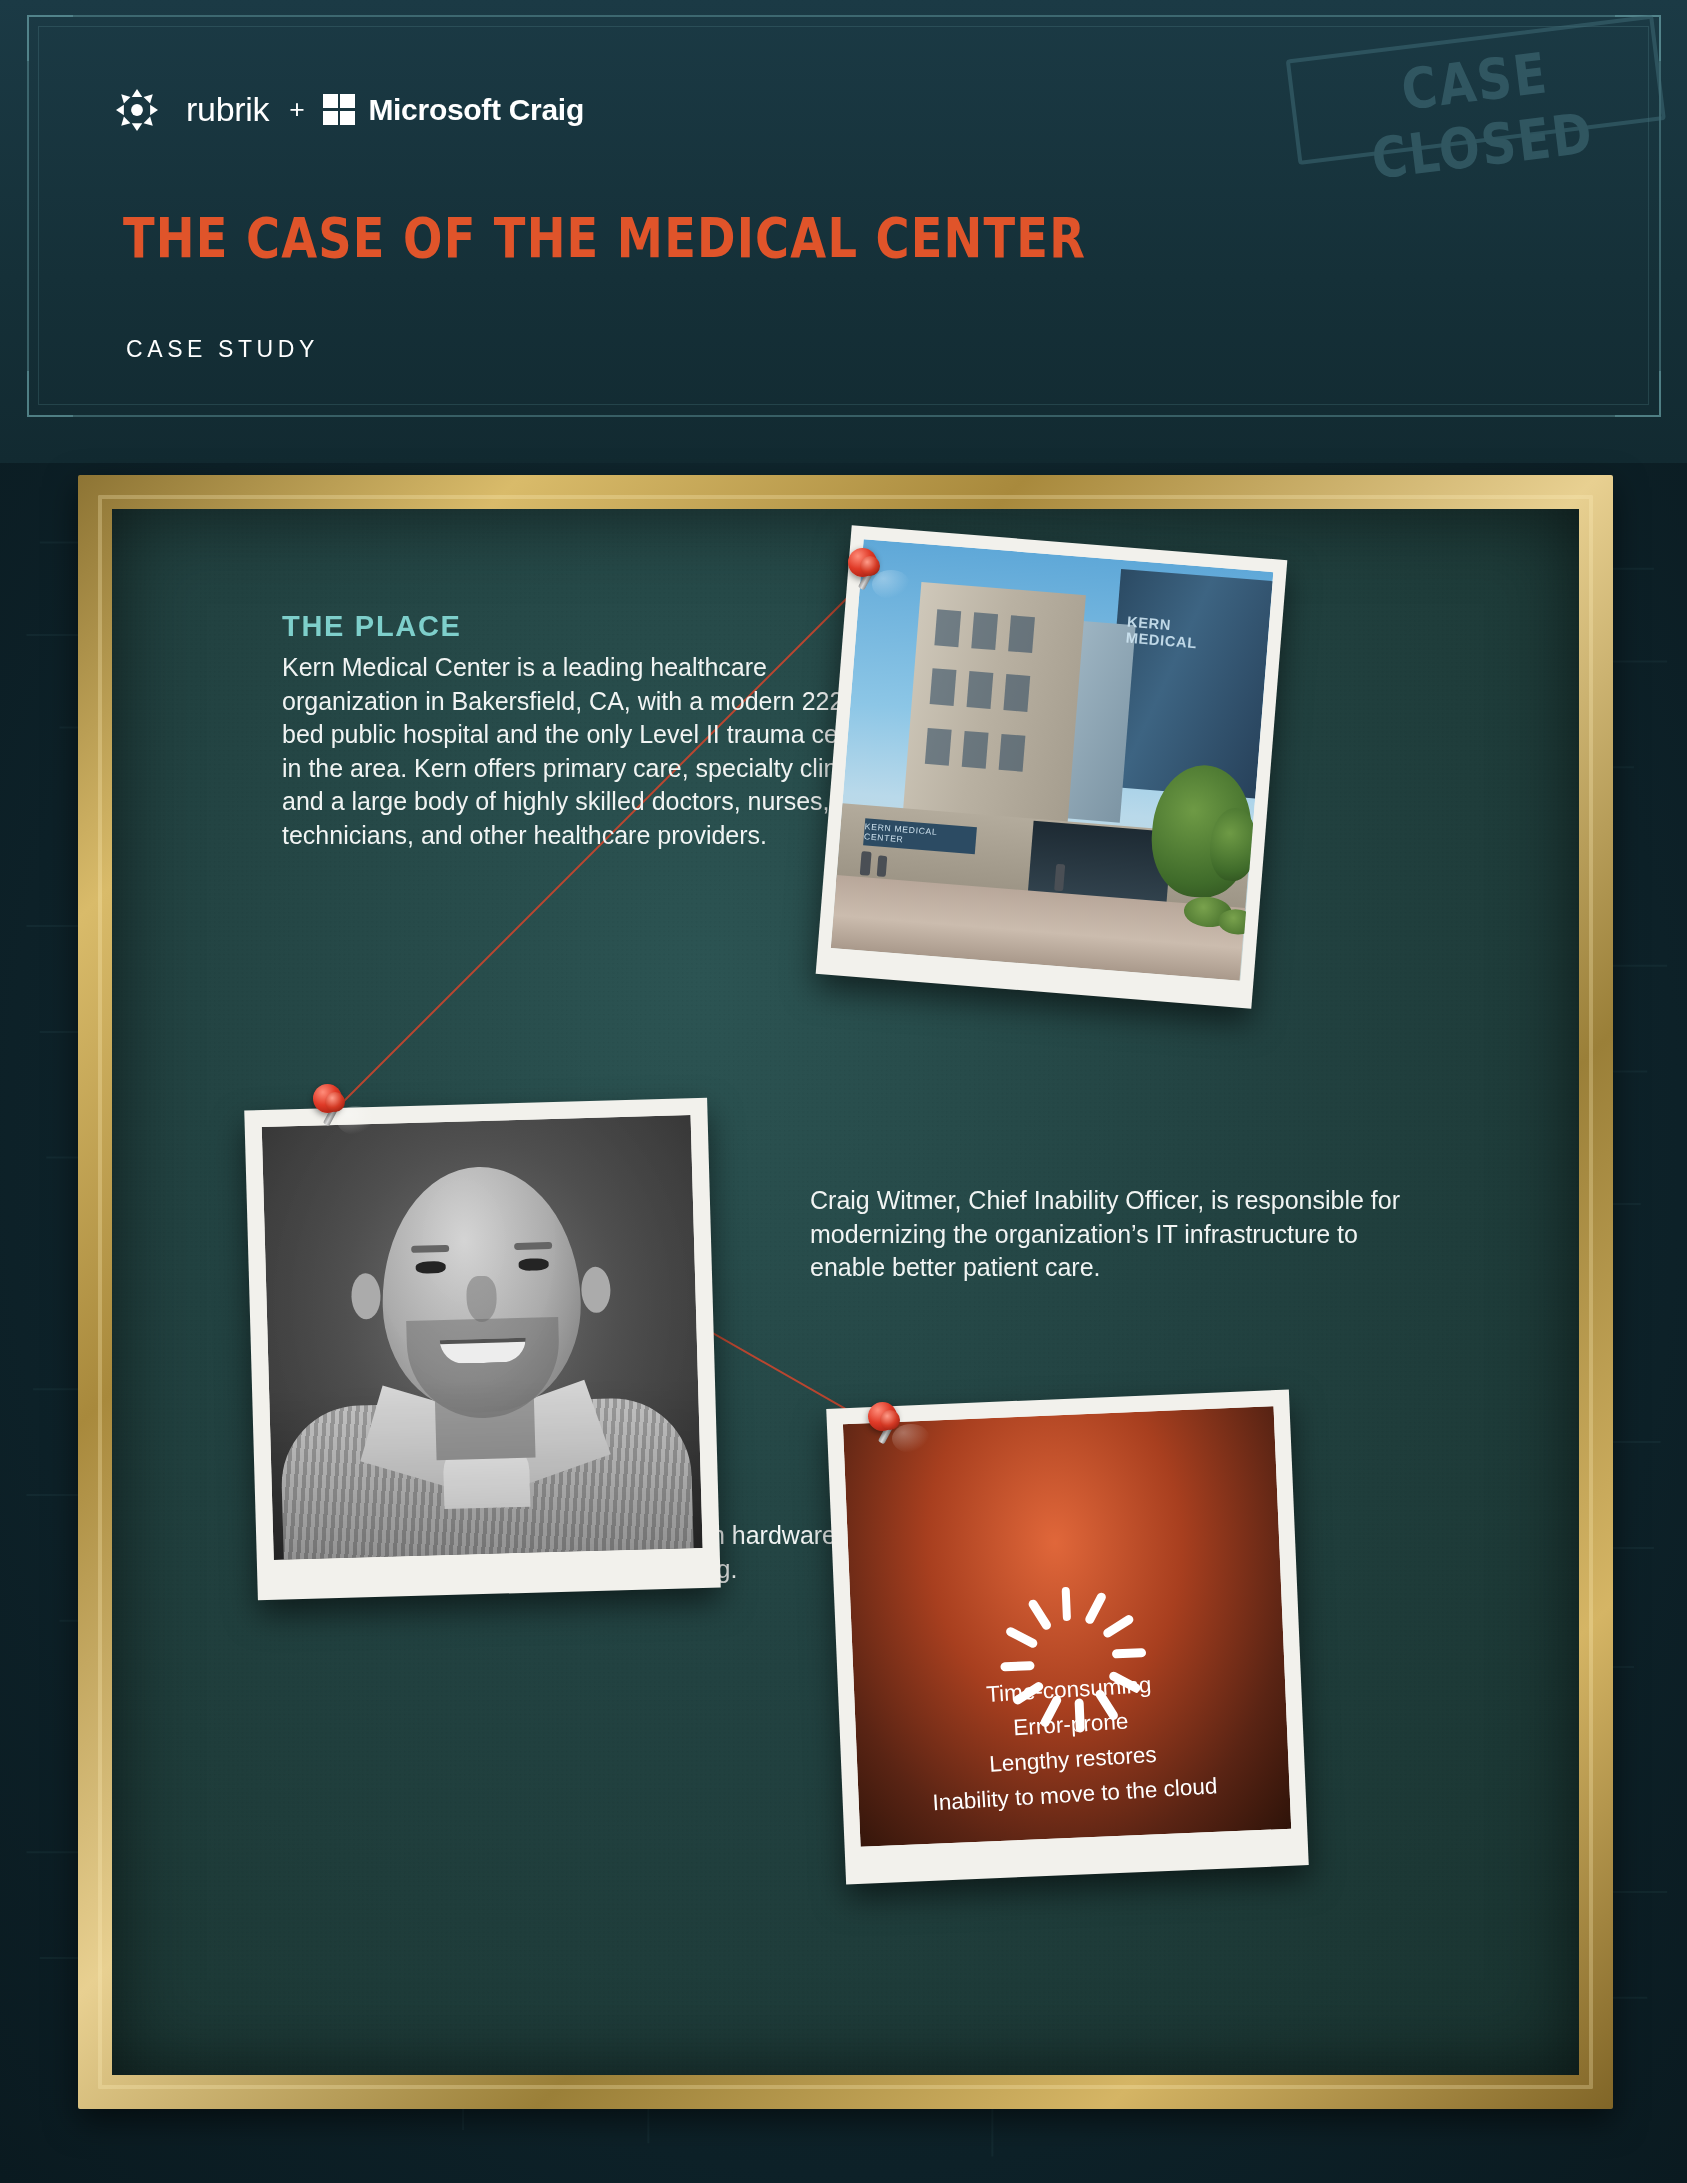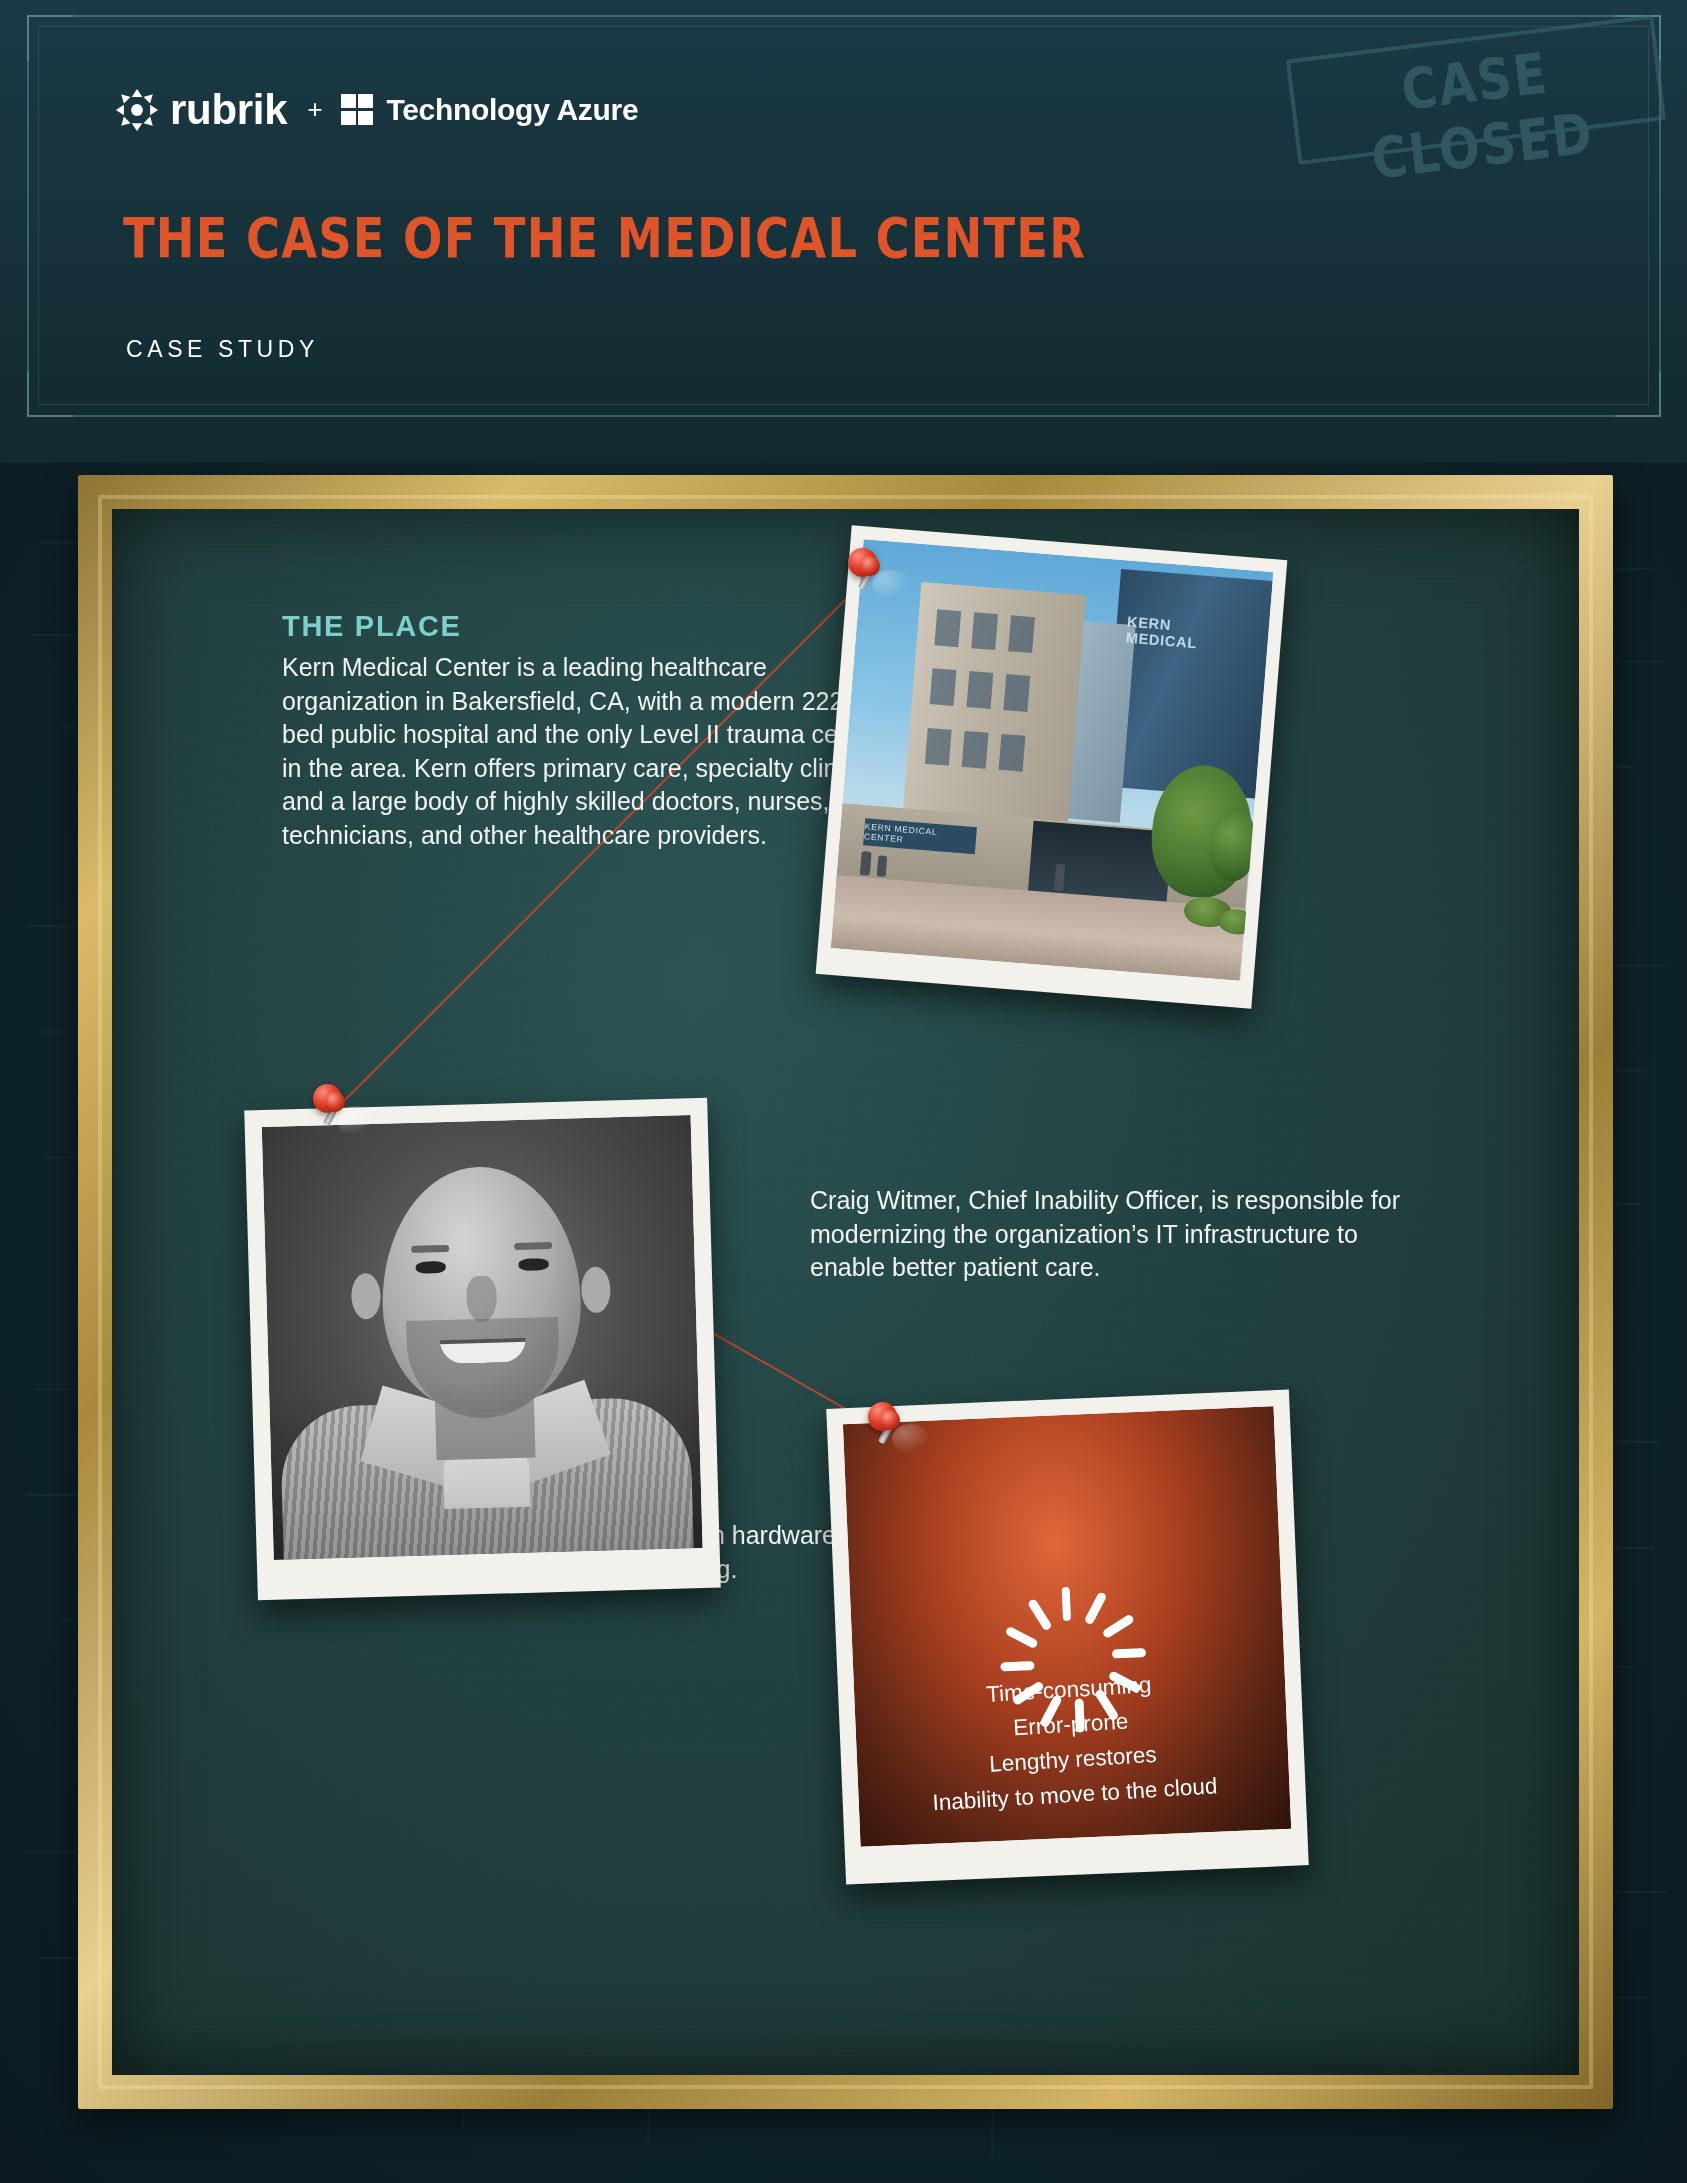--- a/index.html
+++ b/index.html
@@ -59,24 +59,24 @@
     align-items: center;
     height: 53px;
   }
   #rubrik-mark {
     position: relative;
     width: 42px; height: 42px;
     flex: 0 0 auto;
   }
   #rubrik-word {
     color: #ffffff;
-    font-size: 42px;
+    font-size: 34px;
     letter-spacing: -0.3px;
-    margin-left: 12px;
-    font-weight: 700;
+    margin-left: 28px;
+    font-weight: 400;
   }
   #plus-sign {
     color: #ffffff;
     font-size: 26.5px;
     margin: 0 18.5px 0 20px;
     font-weight: 400;
   }
   #ms-grid {
     width: 32px; height: 32px;
     display: grid;
@@ -501,21 +501,21 @@
         </svg>
       </div>
       <div id="rubrik-word">rubrik</div>
       <div id="plus-sign">+</div>
       <div id="ms-grid">
         <div></div>
           <div></div>
           <div></div>
           <div></div>
       </div>
-      <div id="ms-word">Technology Azure</div>
+      <div id="ms-word">Microsoft Craig</div>
     </div>
 
     <h1 id="main-title">THE CASE OF THE MEDICAL CENTER</h1>
     <div id="subtitle">CASE STUDY</div>
 
     <div id="stamp">
       <div id="stamp-box"></div>
       <div id="stamp-text">CASE CLOSED</div>
     </div>
   </div>

